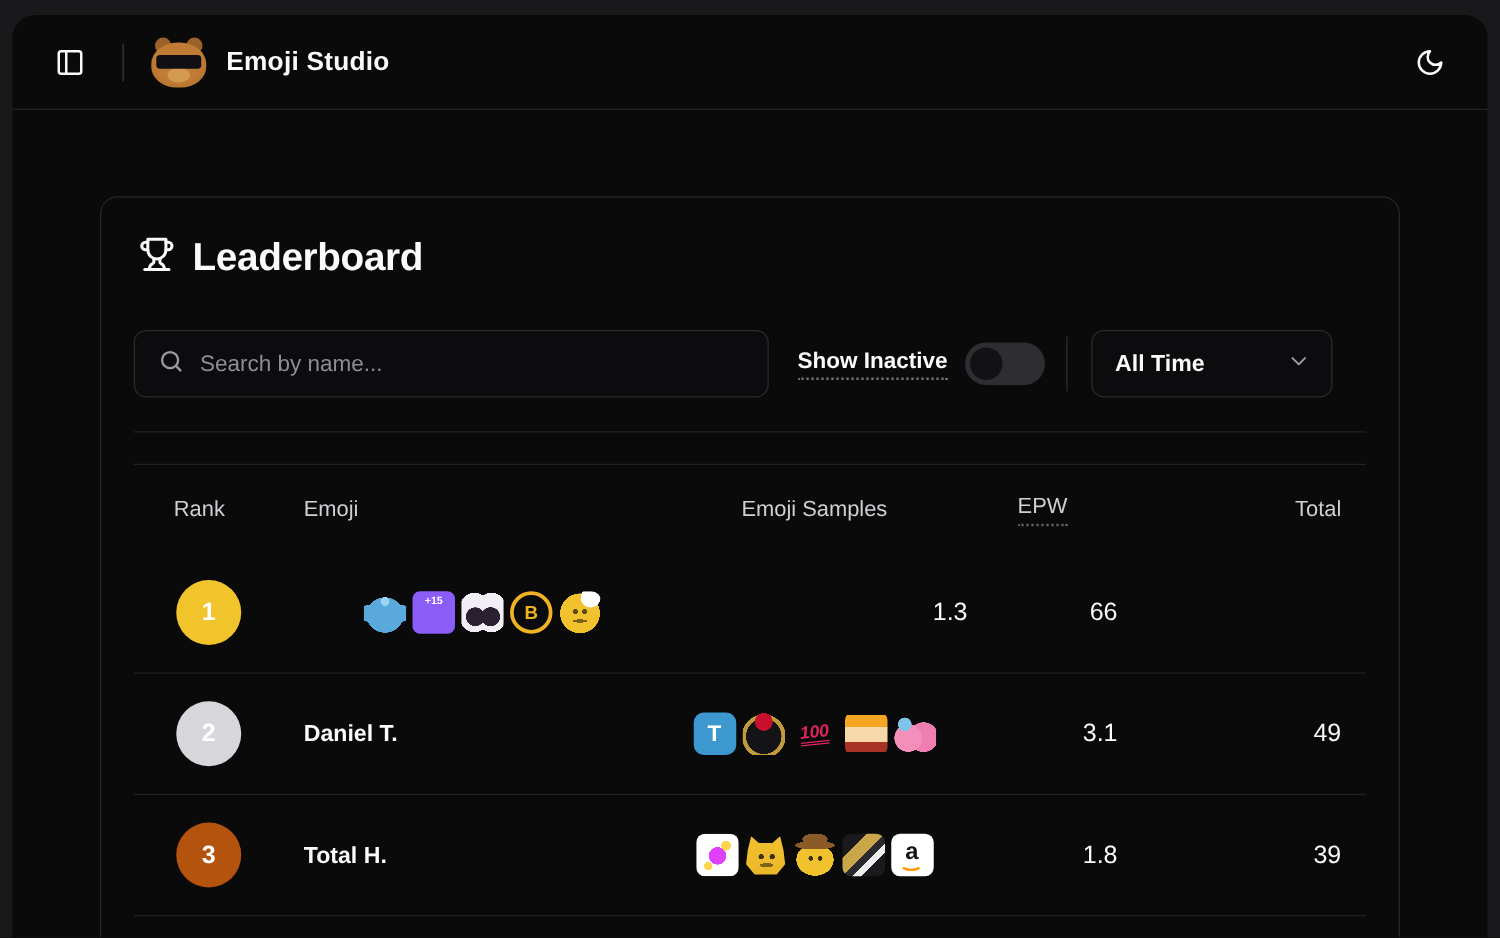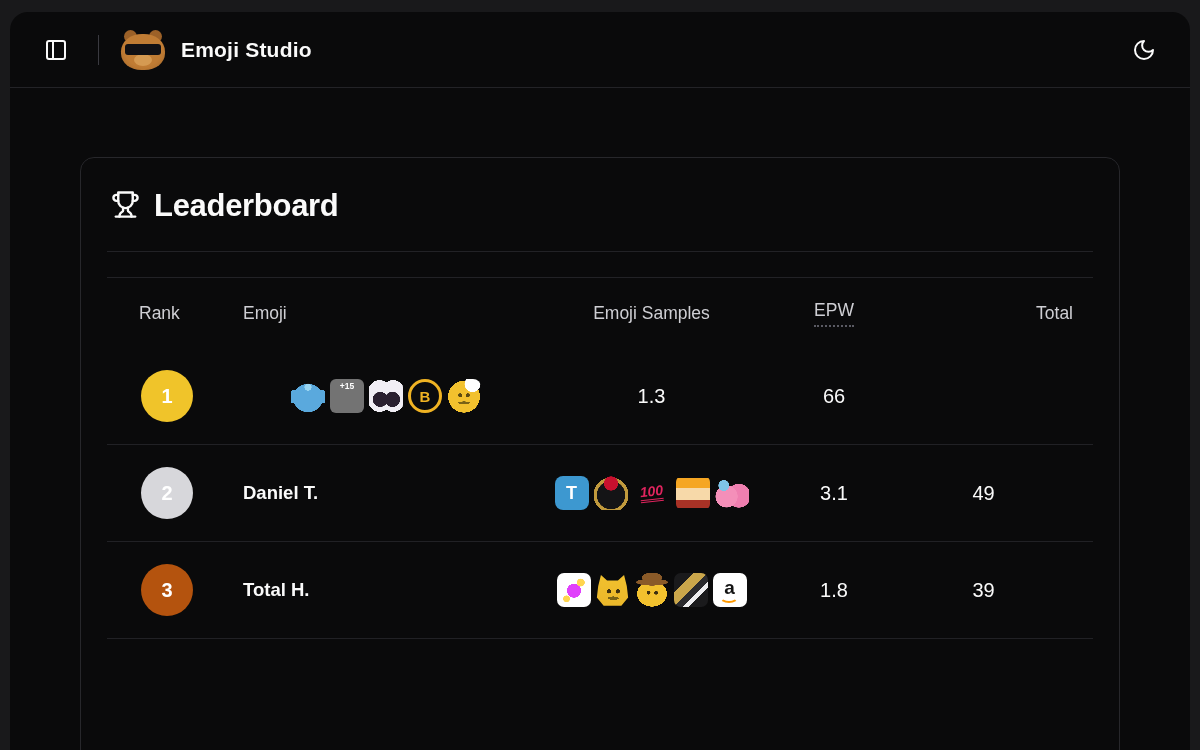--- a/index.html
+++ b/index.html
@@ -115,42 +115,42 @@
   }
   .thead { height:70px; color:#cfcfd4; font-size:17.5px; }
   .th.samples { text-align:center; }
   .th.epw { text-align:center;text-decoration:underline; }
   .th.total { text-align:right; }
   .th .dotted {
     display:inline-block; border-bottom:2px dotted #5a5a63; padding-bottom:4px; cursor:default;
   }
   .trow { height:97px; border-bottom:1px solid #212125; }
   .cell.user { font-size:18.5px; font-weight:600; }
-  .cell.epw, .cell.total { text-align:center; font-size:20px; }
+  .cell.epw, .cell.total { text-align:right; font-size:20px; }
   .badge {
     width:52px; height:52px; border-radius:50%;
     display:flex; align-items:center; justify-content:center;
     font-size:20px; font-weight:700; color:#fff; margin-left:2px;
   }
   .cell.samples { display:flex; justify-content:center; align-items:center; gap:5px; }
 
   
   .tile {
     width:34px; height:34px; flex:none;
     display:inline-flex; align-items:center; justify-content:center;
     border-radius:8px; position:relative; overflow:visible;
   }
   .tile .g { line-height:1; }
 
   .e-mudkip { background:
     radial-gradient(circle at 50% 24%, #9ad6f2 11%, transparent 12%),
     radial-gradient(ellipse 28% 20% at 14% 52%, #5aa9dd 98%, transparent 100%),
     radial-gradient(ellipse 28% 20% at 86% 52%, #5aa9dd 98%, transparent 100%),
     radial-gradient(ellipse 44% 42% at 50% 56%, #5aa9dd 98%, transparent 100%); }
-  .e-social { background:#737373; border-radius:6px; }
+  .e-social { background:#8b5cf6; border-radius:6px; }
   .e-social .g { font-size:8.5px; font-weight:700; color:#fff; align-self:flex-start; margin-top:3px; }
   .e-eyes { background:
     radial-gradient(circle at 33% 60%, #2a2030 24%, transparent 25%),
     radial-gradient(circle at 69% 60%, #2a2030 24%, transparent 25%),
     radial-gradient(ellipse 38% 47% at 31% 50%, #f1eef5 99%, transparent 100%),
     radial-gradient(ellipse 38% 47% at 71% 50%, #f1eef5 99%, transparent 100%); }
   .e-bruins { background:#0b0b0d; border:3px solid #f0b323; border-radius:50%; }
   .e-bruins .g { color:#f0b323; font-weight:900; font-size:15px; }
   .e-bandage { background:
     radial-gradient(circle at 75% 15%, #ffffff 20%, transparent 21%),
@@ -244,20 +244,49 @@
             <path d="M18 9h1.5a2.5 2.5 0 0 0 0-5H18"></path>
             <path d="M4 22h16"></path>
             <path d="M10 14.66V17c0 .55-.47.98-.97 1.21C7.85 18.75 7 20.24 7 22"></path>
             <path d="M14 14.66V17c0 .55.47.98.97 1.21C16.15 18.75 17 20.24 17 22"></path>
             <path d="M18 2H6v7a6 6 0 0 0 12 0V2Z"></path>
           </svg>
         </span>
         <h1>Leaderboard</h1>
       </div>
 
+      <div class="controls">
+        <div class="searchbox">
+          <span>
+            <svg width="22" height="22" viewBox="0 0 24 24" fill="none" stroke="#9a9aa2" stroke-width="2" stroke-linecap="round" stroke-linejoin="round">
+              <circle cx="11" cy="11" r="7"></circle>
+                <path d="m20 20-3.5-3.5"></path>
+            </svg>
+          </span>
+          <input type="text" value="" placeholder="Search by name..." style="">
+        </div>
+
+        <div class="toggle-group">
+          <span class="toggle-label">Show Inactive</span>
+          <button class="switch" aria-checked="false">
+            <span class="knob"></span>
+          </button>
+        </div>
+
+        <div class="vdiv"></div>
+
+        <div class="select">
+          <span class="val">All Time</span>
+          <span>
+            <svg width="20" height="20" viewBox="0 0 24 24" fill="none" stroke="#9a9aa2" stroke-width="2" stroke-linecap="round" stroke-linejoin="round">
+              <path d="m6 9 6 6 6-6"></path>
+            </svg>
+          </span>
+        </div>
+      </div>
 
       <div class="hr one"></div>
       <div class="hr two"></div>
 
       <div class="thead">
         <div class="th rank">Rank</div>
         <div class="th user">Emoji</div>
         <div class="th samples">Emoji Samples</div>
         <div class="th epw"><span class="dotted">EPW</span></div>
         <div class="th total">Total</div>

